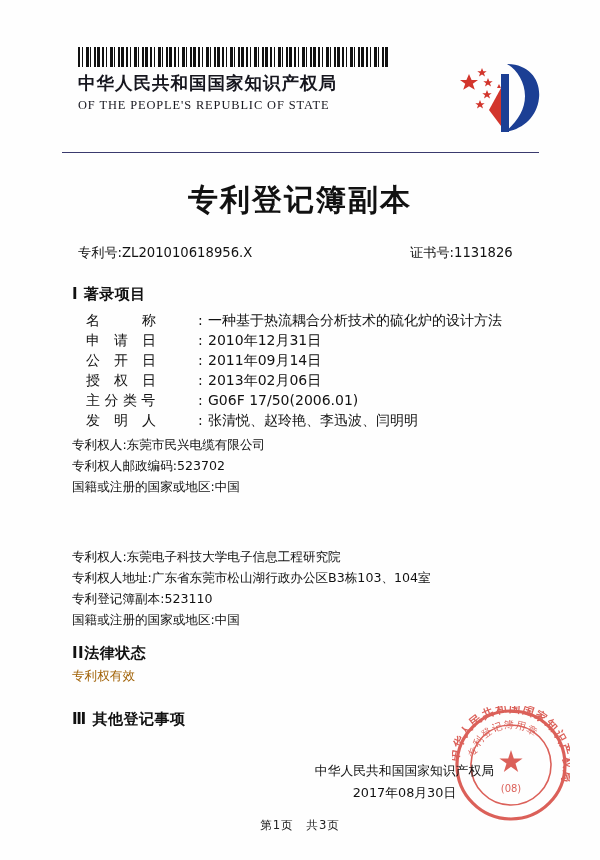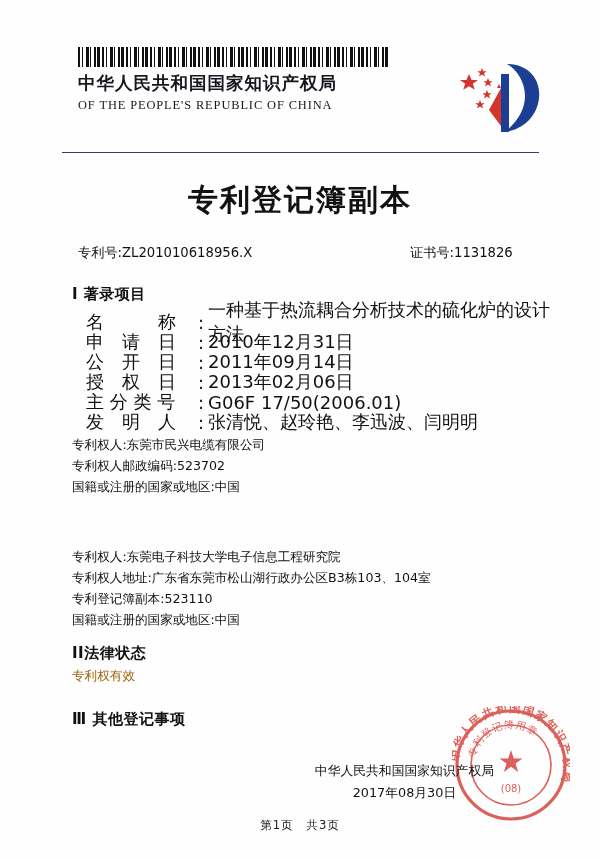--- a/index.html
+++ b/index.html
@@ -131,24 +131,24 @@
 
   
   .fields {
     position: absolute;
     left: 86px;
     top: 312px;
     width: 470px;
   }
   .frow {
     display: flex;
-    align-items: center;
+    align-items: flex-start;
     height: 20px;
     font-family: "DejaVu Sans", sans-serif;
-    font-size: 18px;
+    font-size: 14px;
     color: #111;
   }
   .flabel {
     width: 112px;
     display: flex;
     justify-content: space-between;
     letter-spacing: 0;
     white-space: nowrap;
   }
   .fcolon { width: 10px; text-align: left; }
@@ -213,21 +213,21 @@
 </style>
 </head>
 <body>
 
 <div class="page">
 
   <div class="barcode"></div>
 
   <div class="org-block">
     <div class="org-cn">中华人民共和国国家知识产权局</div>
-    <div class="org-en2">OF THE PEOPLE'S REPUBLIC OF CHINA</div>
+    <div class="org-en2">OF THE PEOPLE'S REPUBLIC OF STATE</div>
   </div>
 
   <div class="logo">
     <svg width="90" height="78" viewBox="0 0 90 78">
       <path d="M52 6 C74 6, 86 22, 84 40 C82 60, 66 72, 50 74 C62 64, 70 52, 70 38 C70 24, 62 12, 52 6 Z" fill="#1c3f94"></path>
       <path d="M46 16 L46 74 L54 74 L54 16 Z" fill="#1c3f94"></path>
       <path d="M34 52 L46 30 L46 68 Z" fill="#d2352c"></path>
       <path d="M44 26 L46 30 L42 30 Z" fill="#d2352c"></path>
       <g fill="#d2352c">
         <polygon points="14,16 16.6,22 23,22 17.8,25.8 19.8,31.8 14,28.2 8.2,31.8 10.2,25.8 5,22 11.4,22"></polygon>

